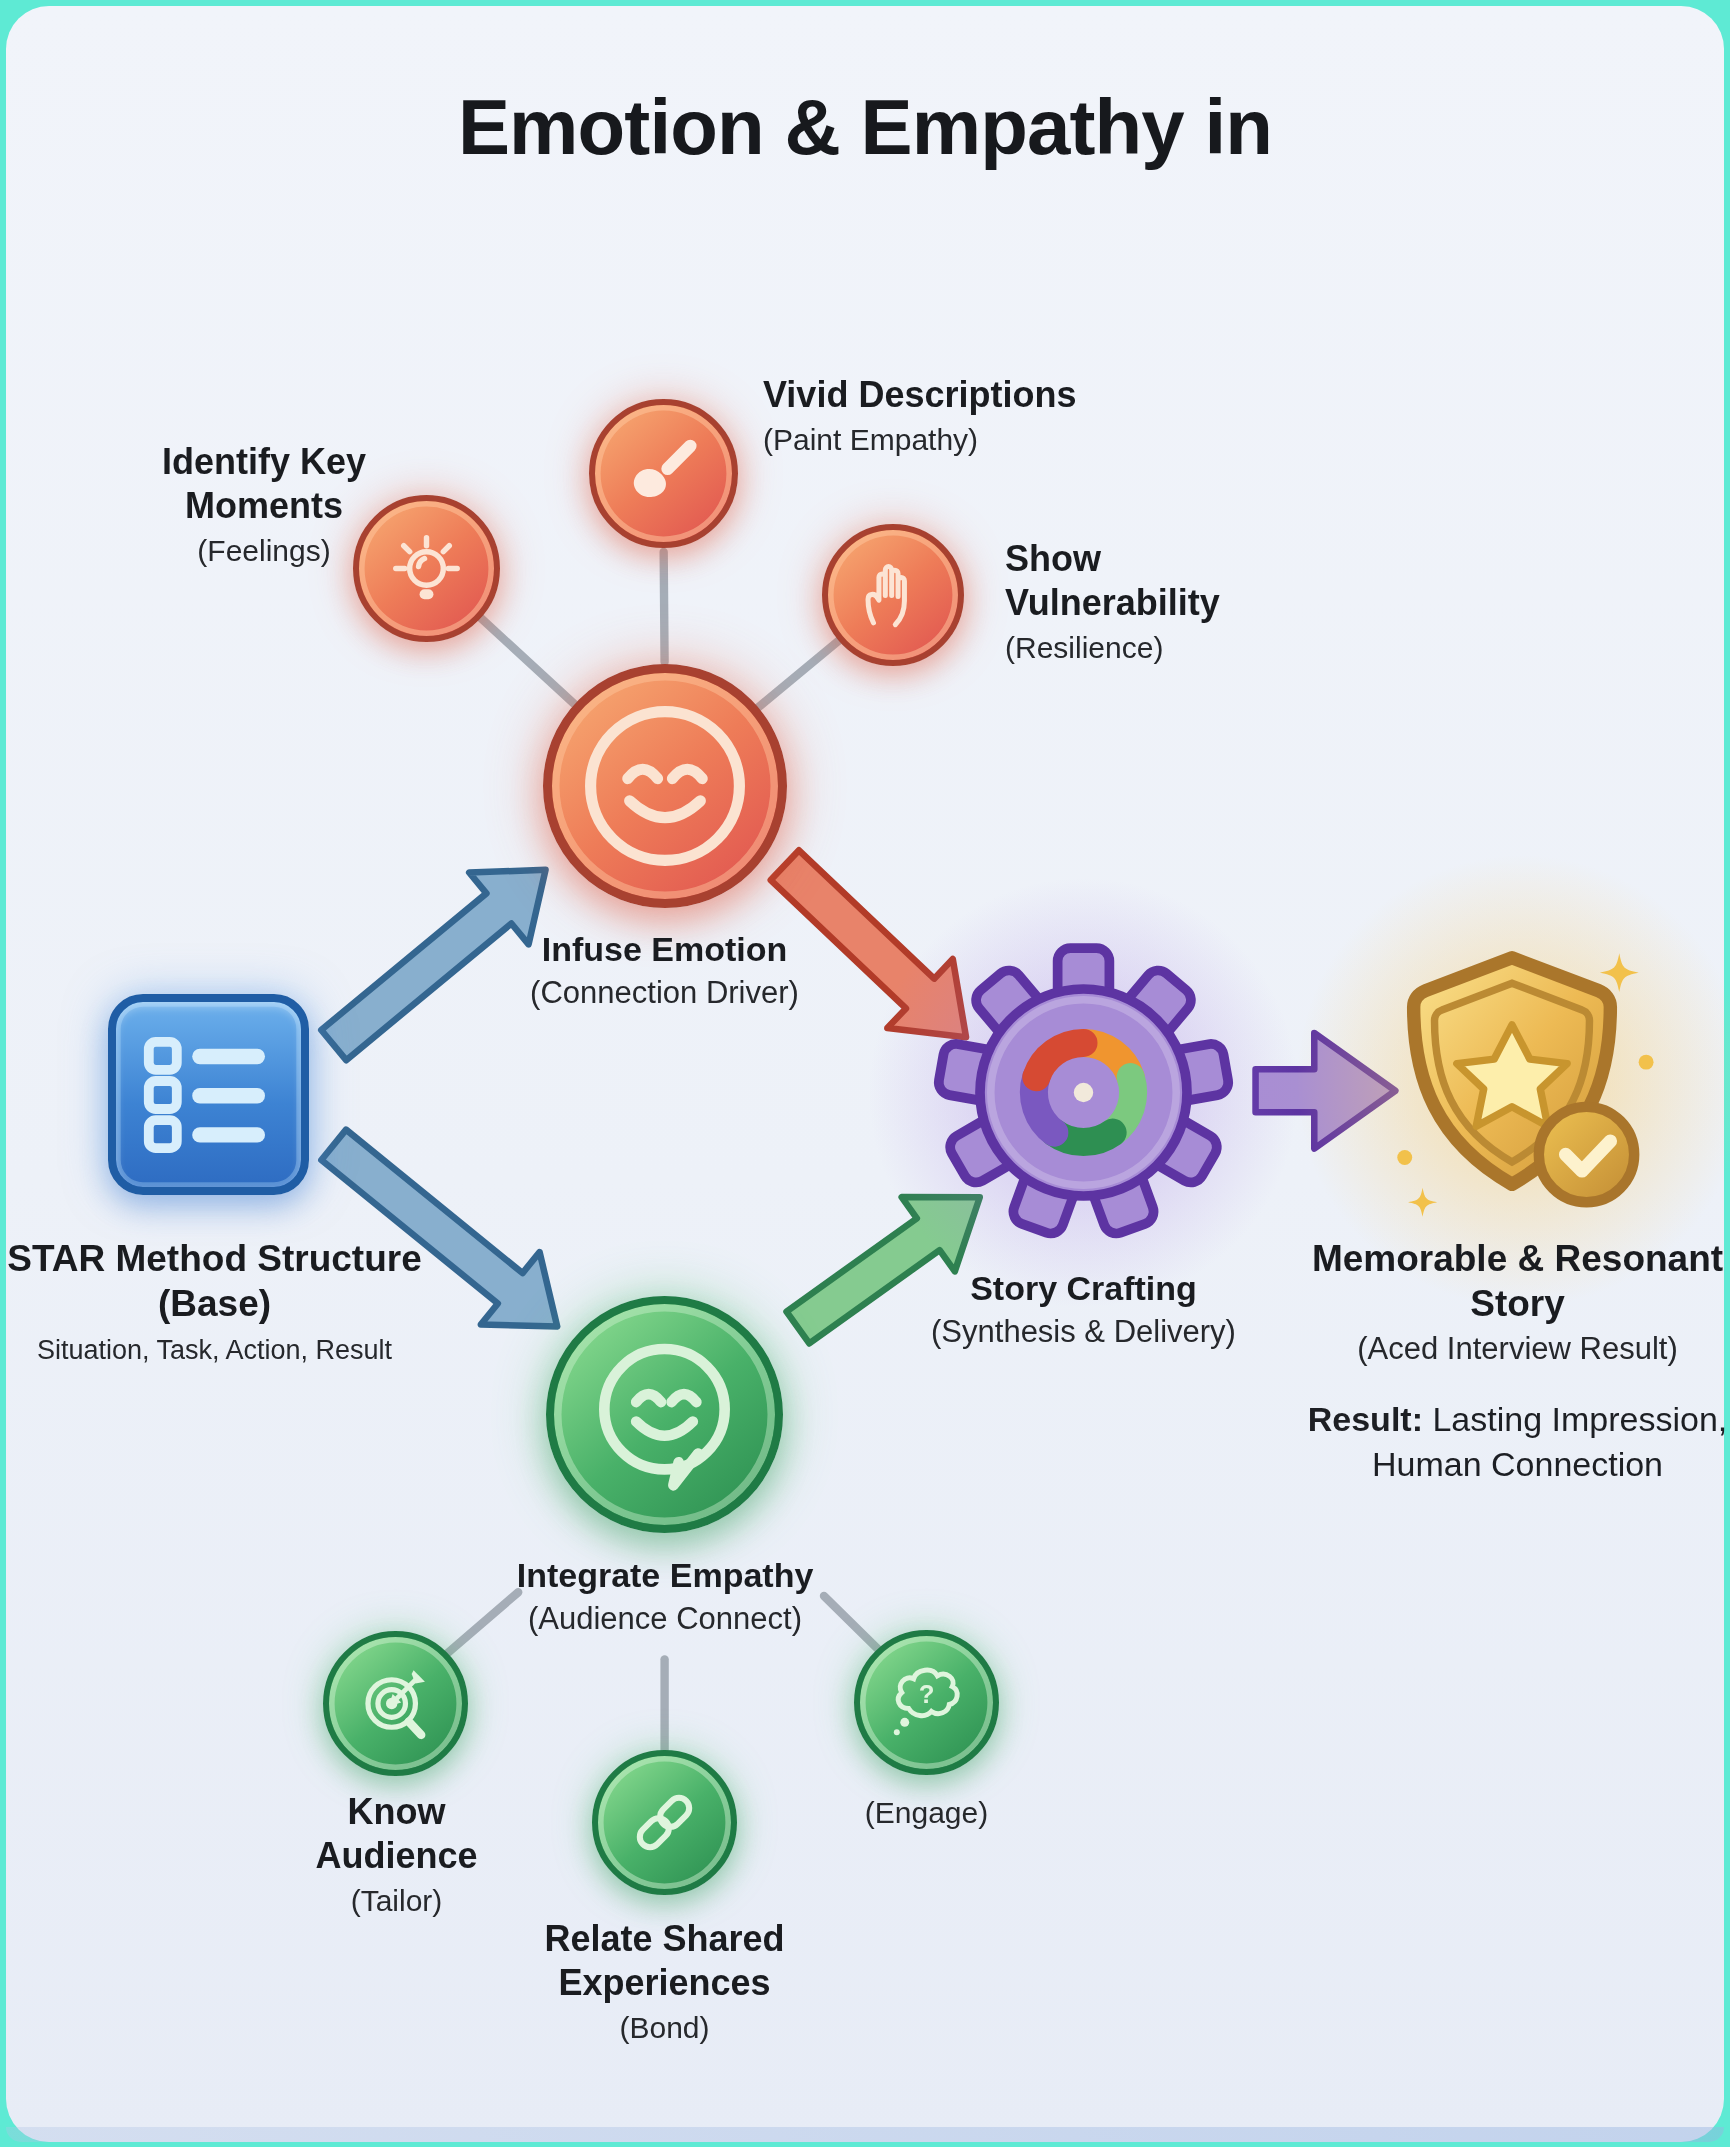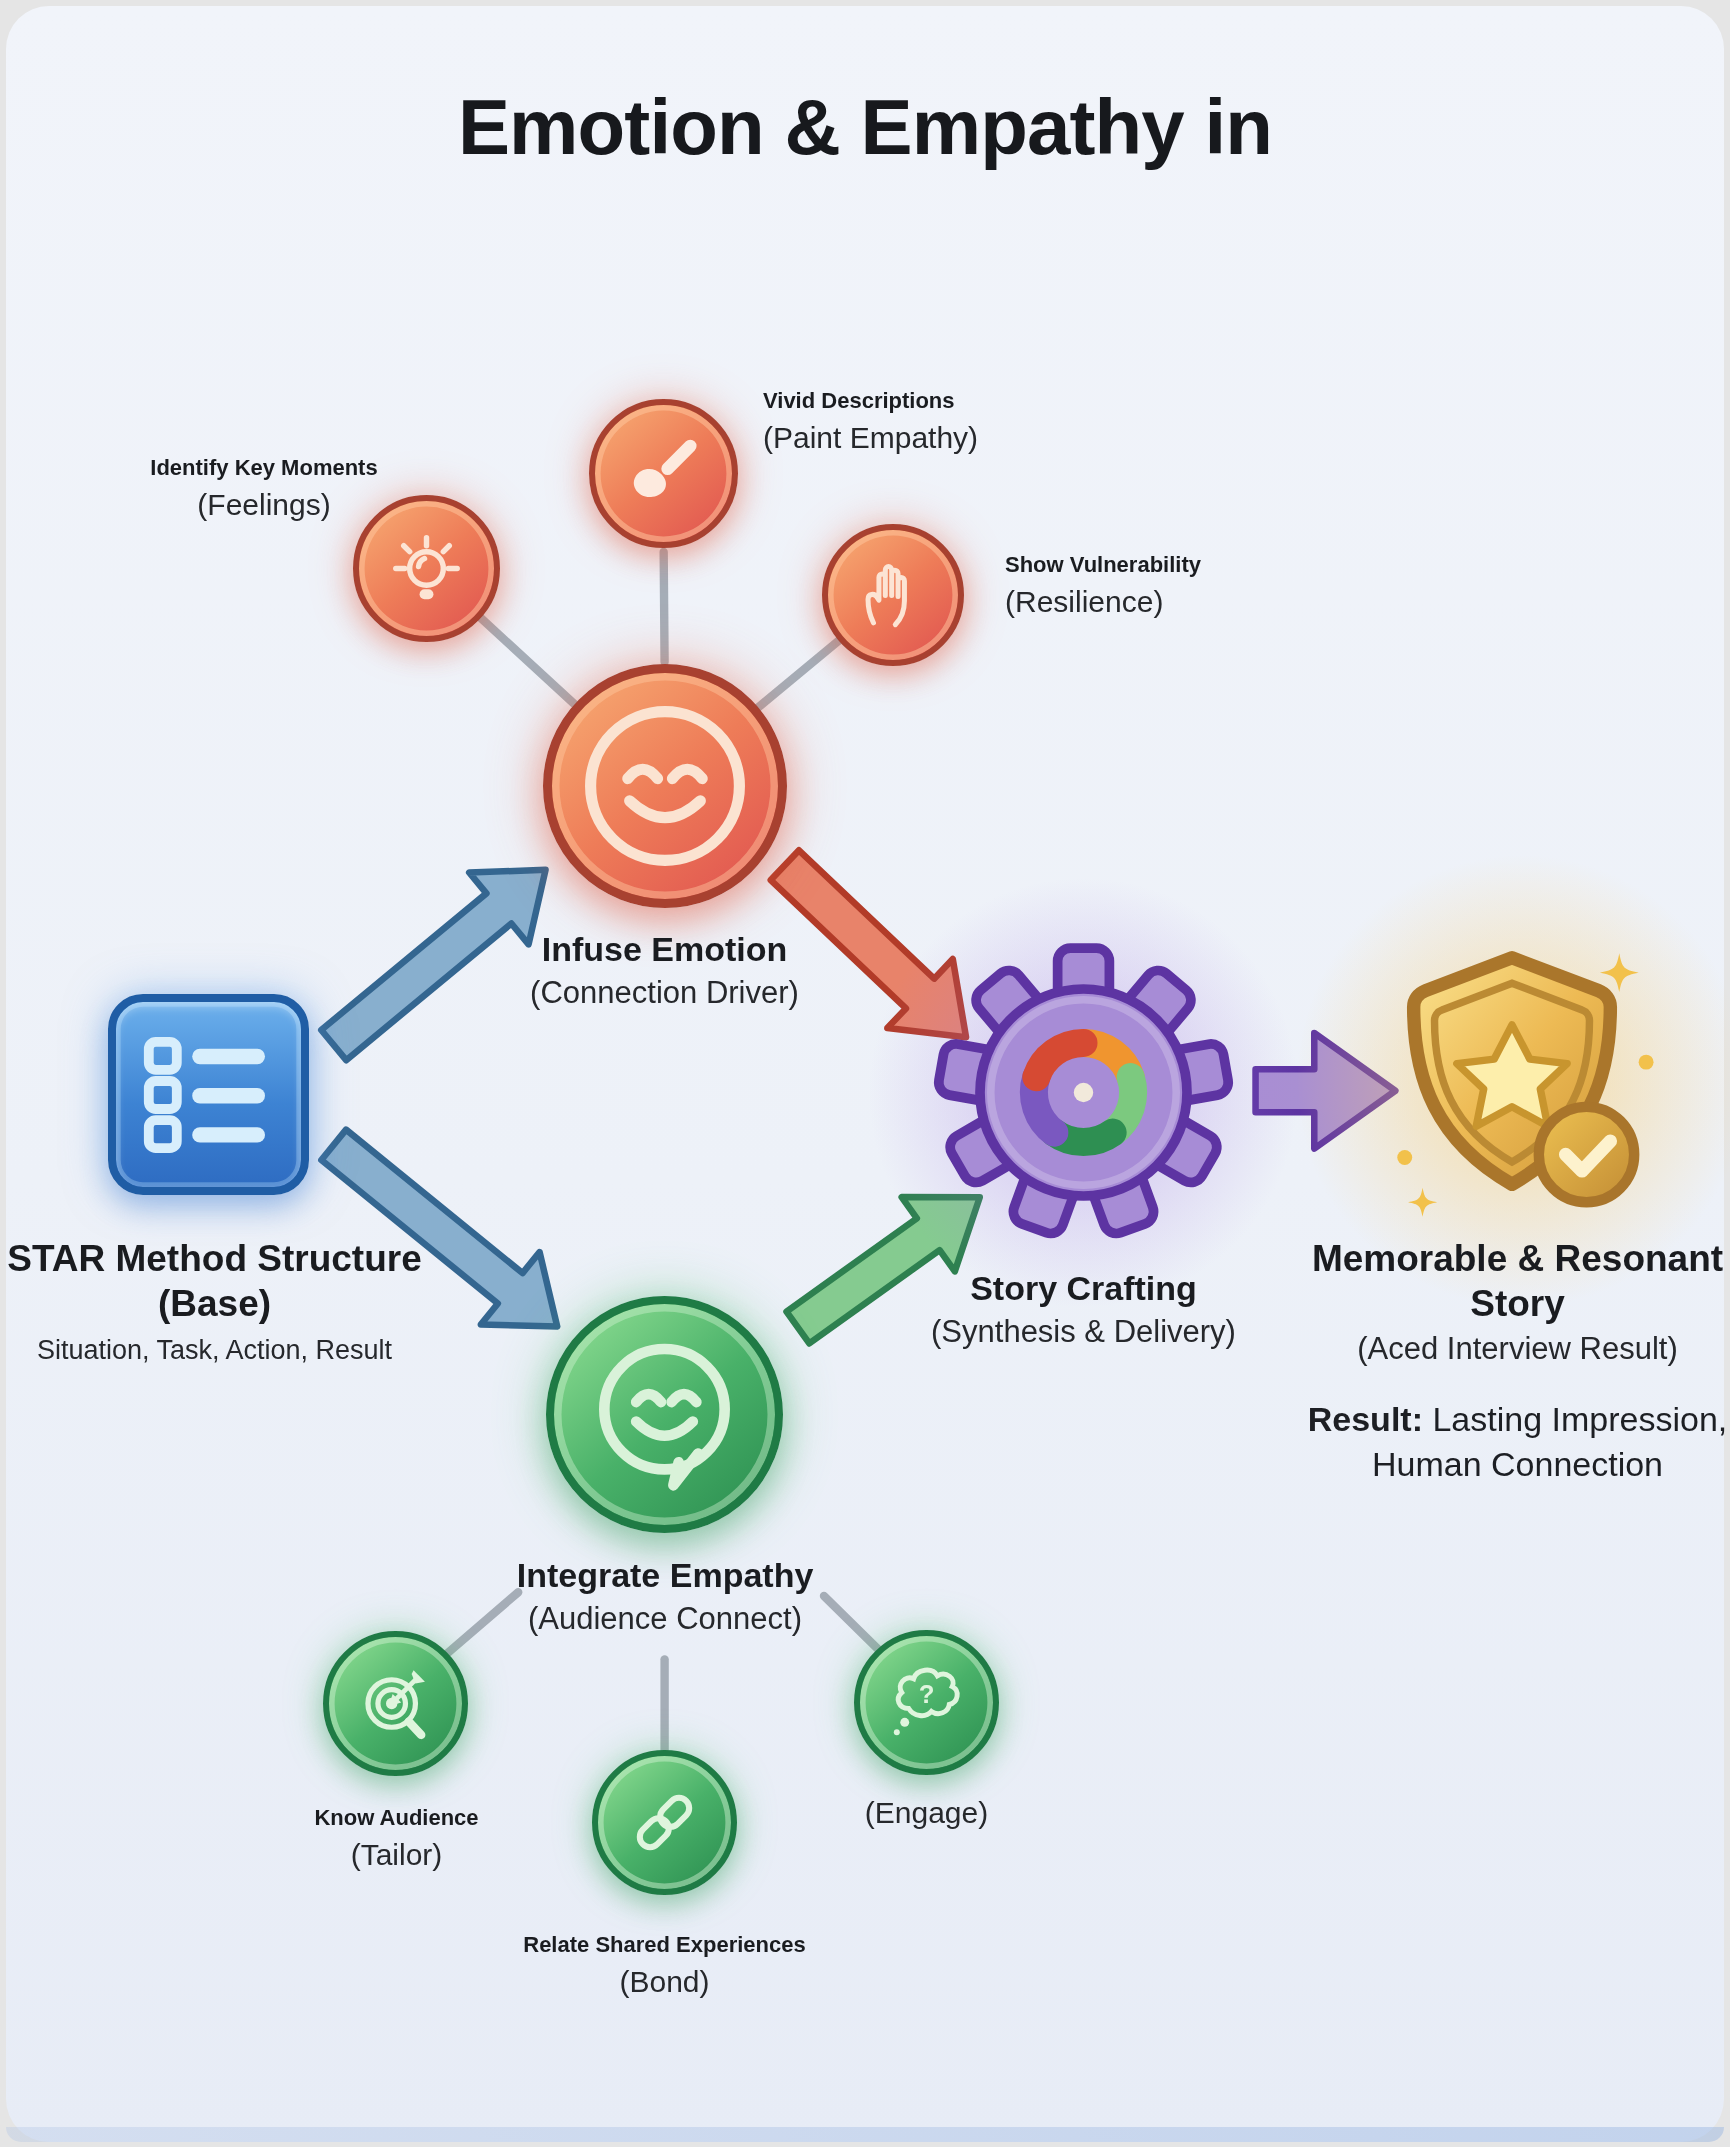--- a/index.html
+++ b/index.html
@@ -1,16 +1,16 @@
 <!DOCTYPE html>
 <html style="font-size:15px"><head>
 <meta charset="utf-8">
 <style>
   html,body{margin:0;padding:0;background:#ffffff;}
-  .stage{position:relative;width:1730px;height:2148px;background:#e5e5e5;overflow:hidden;
+  .stage{position:relative;width:1730px;height:2148px;background:#5eead4;overflow:hidden;
          font-family:"Liberation Sans", sans-serif;color:#1a1c20;}
   .card{position:absolute;left:5.6px;top:5.6px;right:5.6px;bottom:5.6px;border-radius:43px;
         background:linear-gradient(180deg,#f1f4fa 0%,#edf1f8 55%,#e7ecf6 100%);}
   .card::after{content:"";position:absolute;left:0;right:0;bottom:0;height:15px;
         background:linear-gradient(90deg,rgba(176,196,228,.35),rgba(150,180,225,.45));
         border-radius:0 0 43px 43px;}
   .title{position:absolute;left:0;right:0;top:78px;text-align:center;font-weight:bold;
          font-size:78px;line-height:1.26;color:#17191d;letter-spacing:-0.9px;}
   .wires{position:absolute;left:0;top:0;z-index:1;}
   .node{position:absolute;z-index:2;border-radius:50%;display:flex;align-items:center;
@@ -39,21 +39,21 @@
   .glow.purple{left:860px;top:869px;width:447px;height:447px;
         background:radial-gradient(circle,rgba(165,125,225,.45) 0%,rgba(165,125,225,0) 68%);}
   .glow.gold{left:1298px;top:848px;width:447px;height:466px;
         background:radial-gradient(circle,rgba(250,205,110,.62) 0%,rgba(250,205,110,0) 70%);}
   .gear-wrap{position:absolute;left:911px;top:920px;z-index:2;}
   .shield-wrap{position:absolute;left:1363px;top:934px;z-index:2;}
   .label{position:absolute;z-index:3;text-align:center;}
   .label.left{text-align:left;}
   .lbl{font-weight:bold;font-size:34px;line-height:1.22;color:#1a1c20;}
   .sub{font-size:31px;line-height:1.25;color:#26282c;margin-top:3.7px;}
-  .sat .lbl{font-size:22px;margin-top:15px;}
+  .sat .lbl{font-size:36px;}
   .sat .sub{font-size:30px;}
   .big-l .lbl{font-size:37px;}
   .star-block .sub{font-size:27px;margin-top:7.5px;}
   .outcome-extra{margin-top:28px;font-size:34px;line-height:1.32;color:#1d1f24;}
   .outcome-extra b{font-weight:bold;}
 </style>
 </head>
 <body>
 
 <div class="stage">

